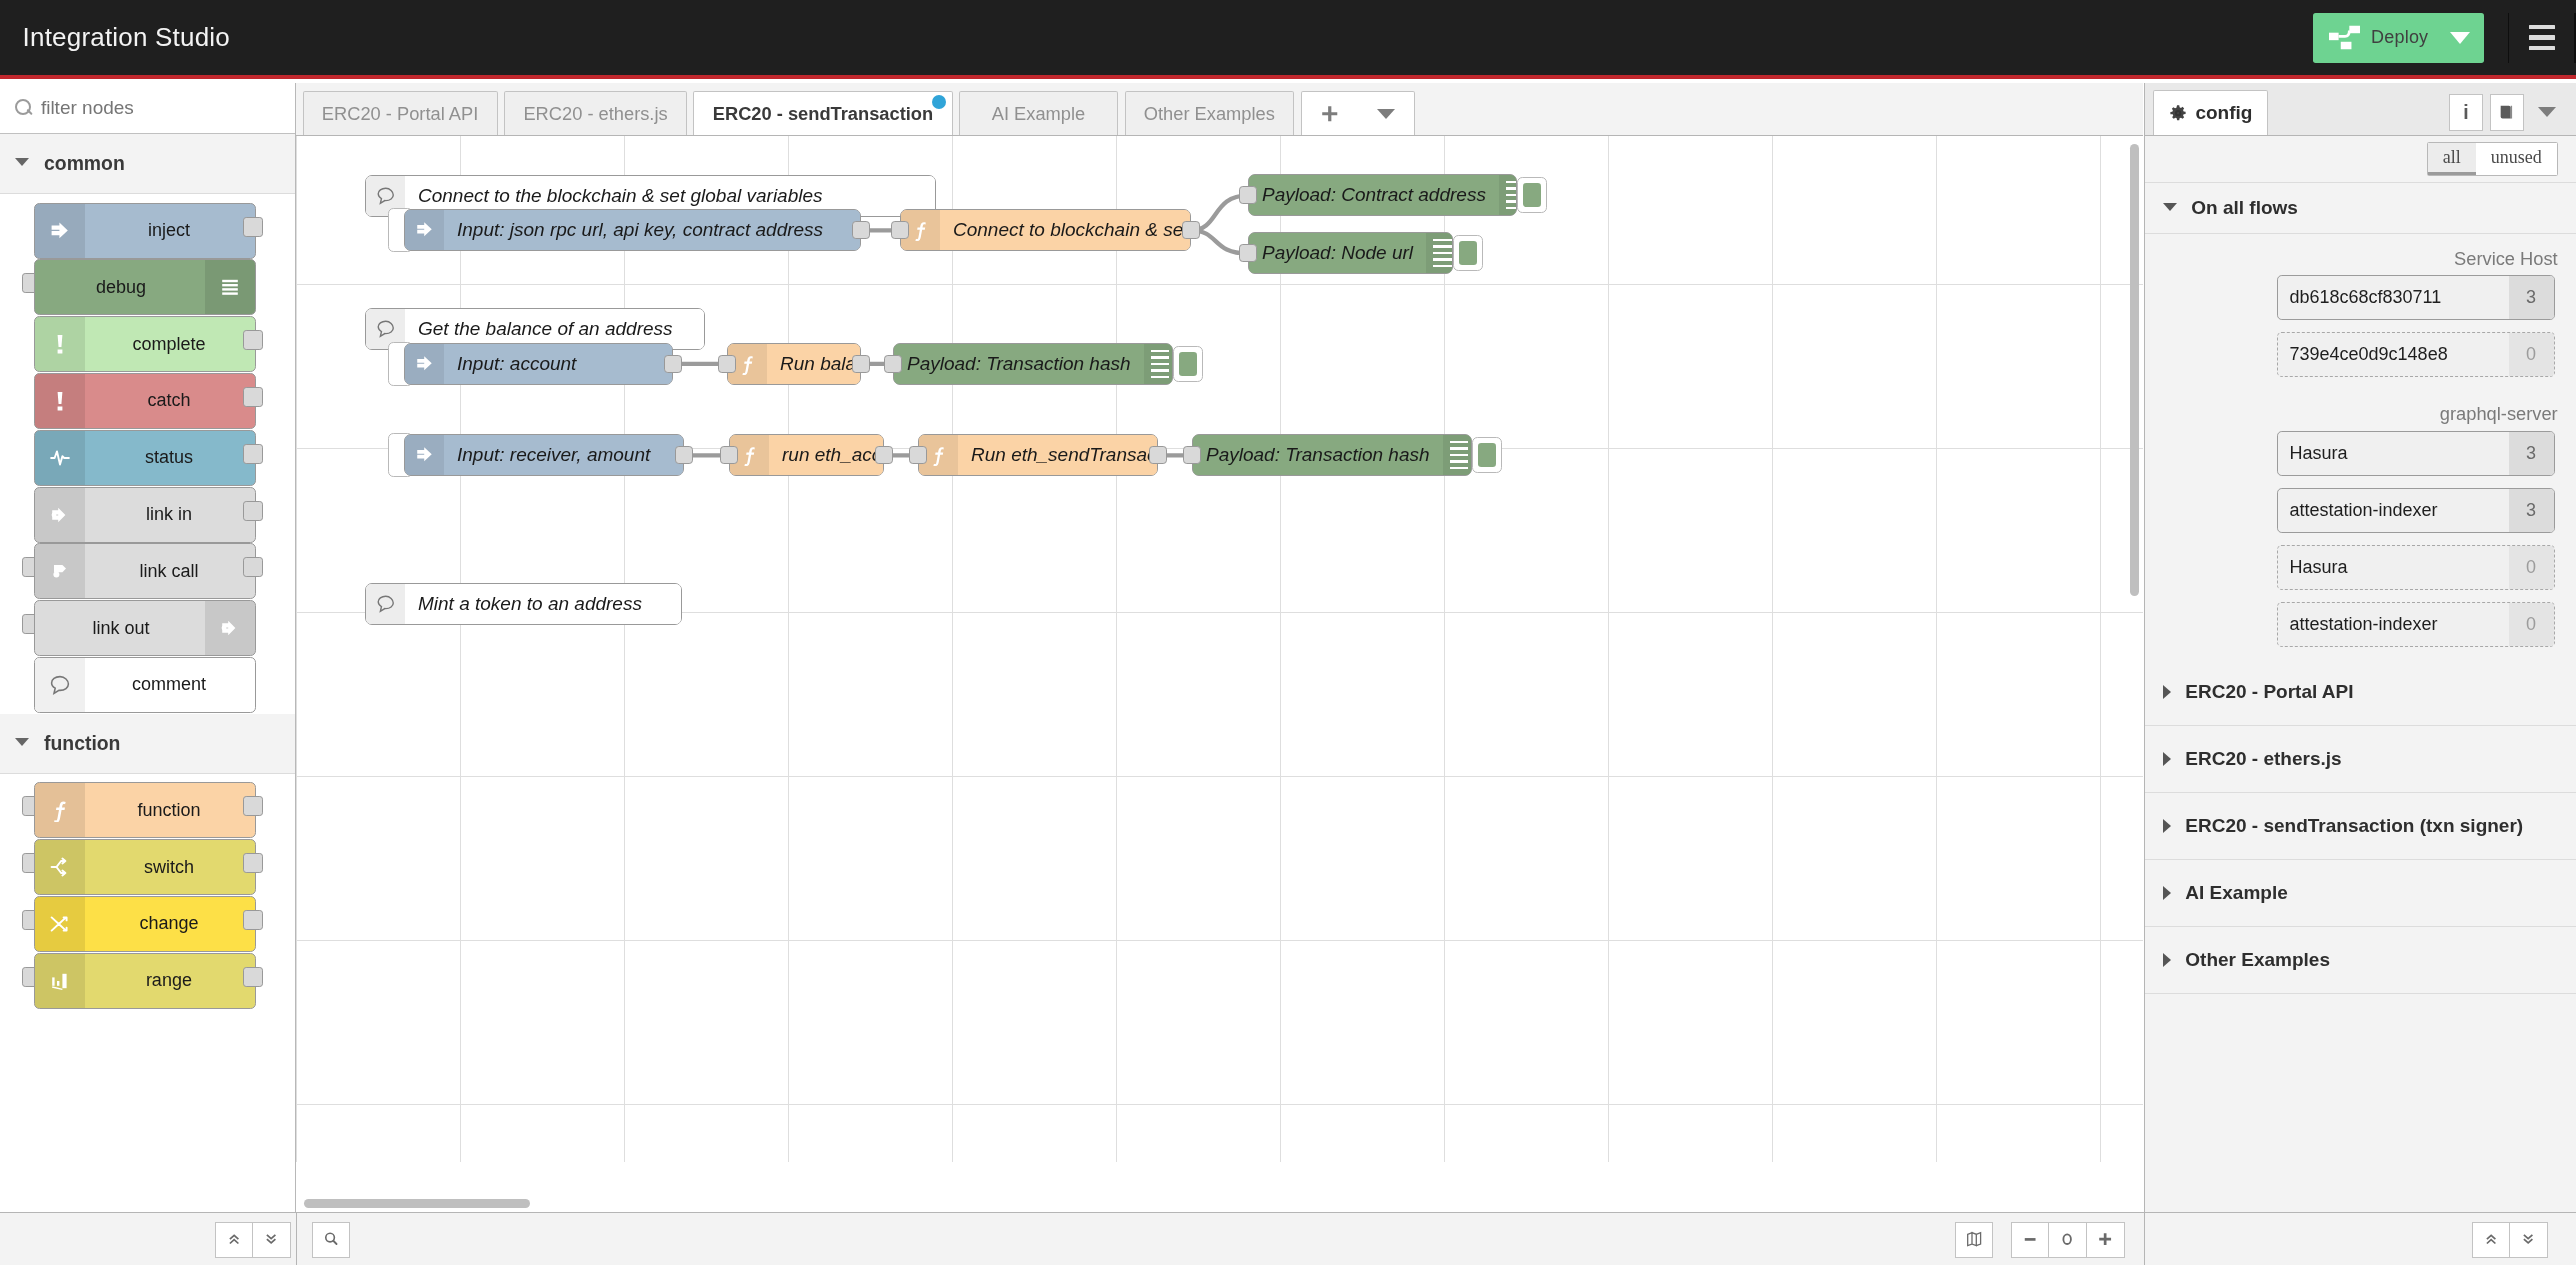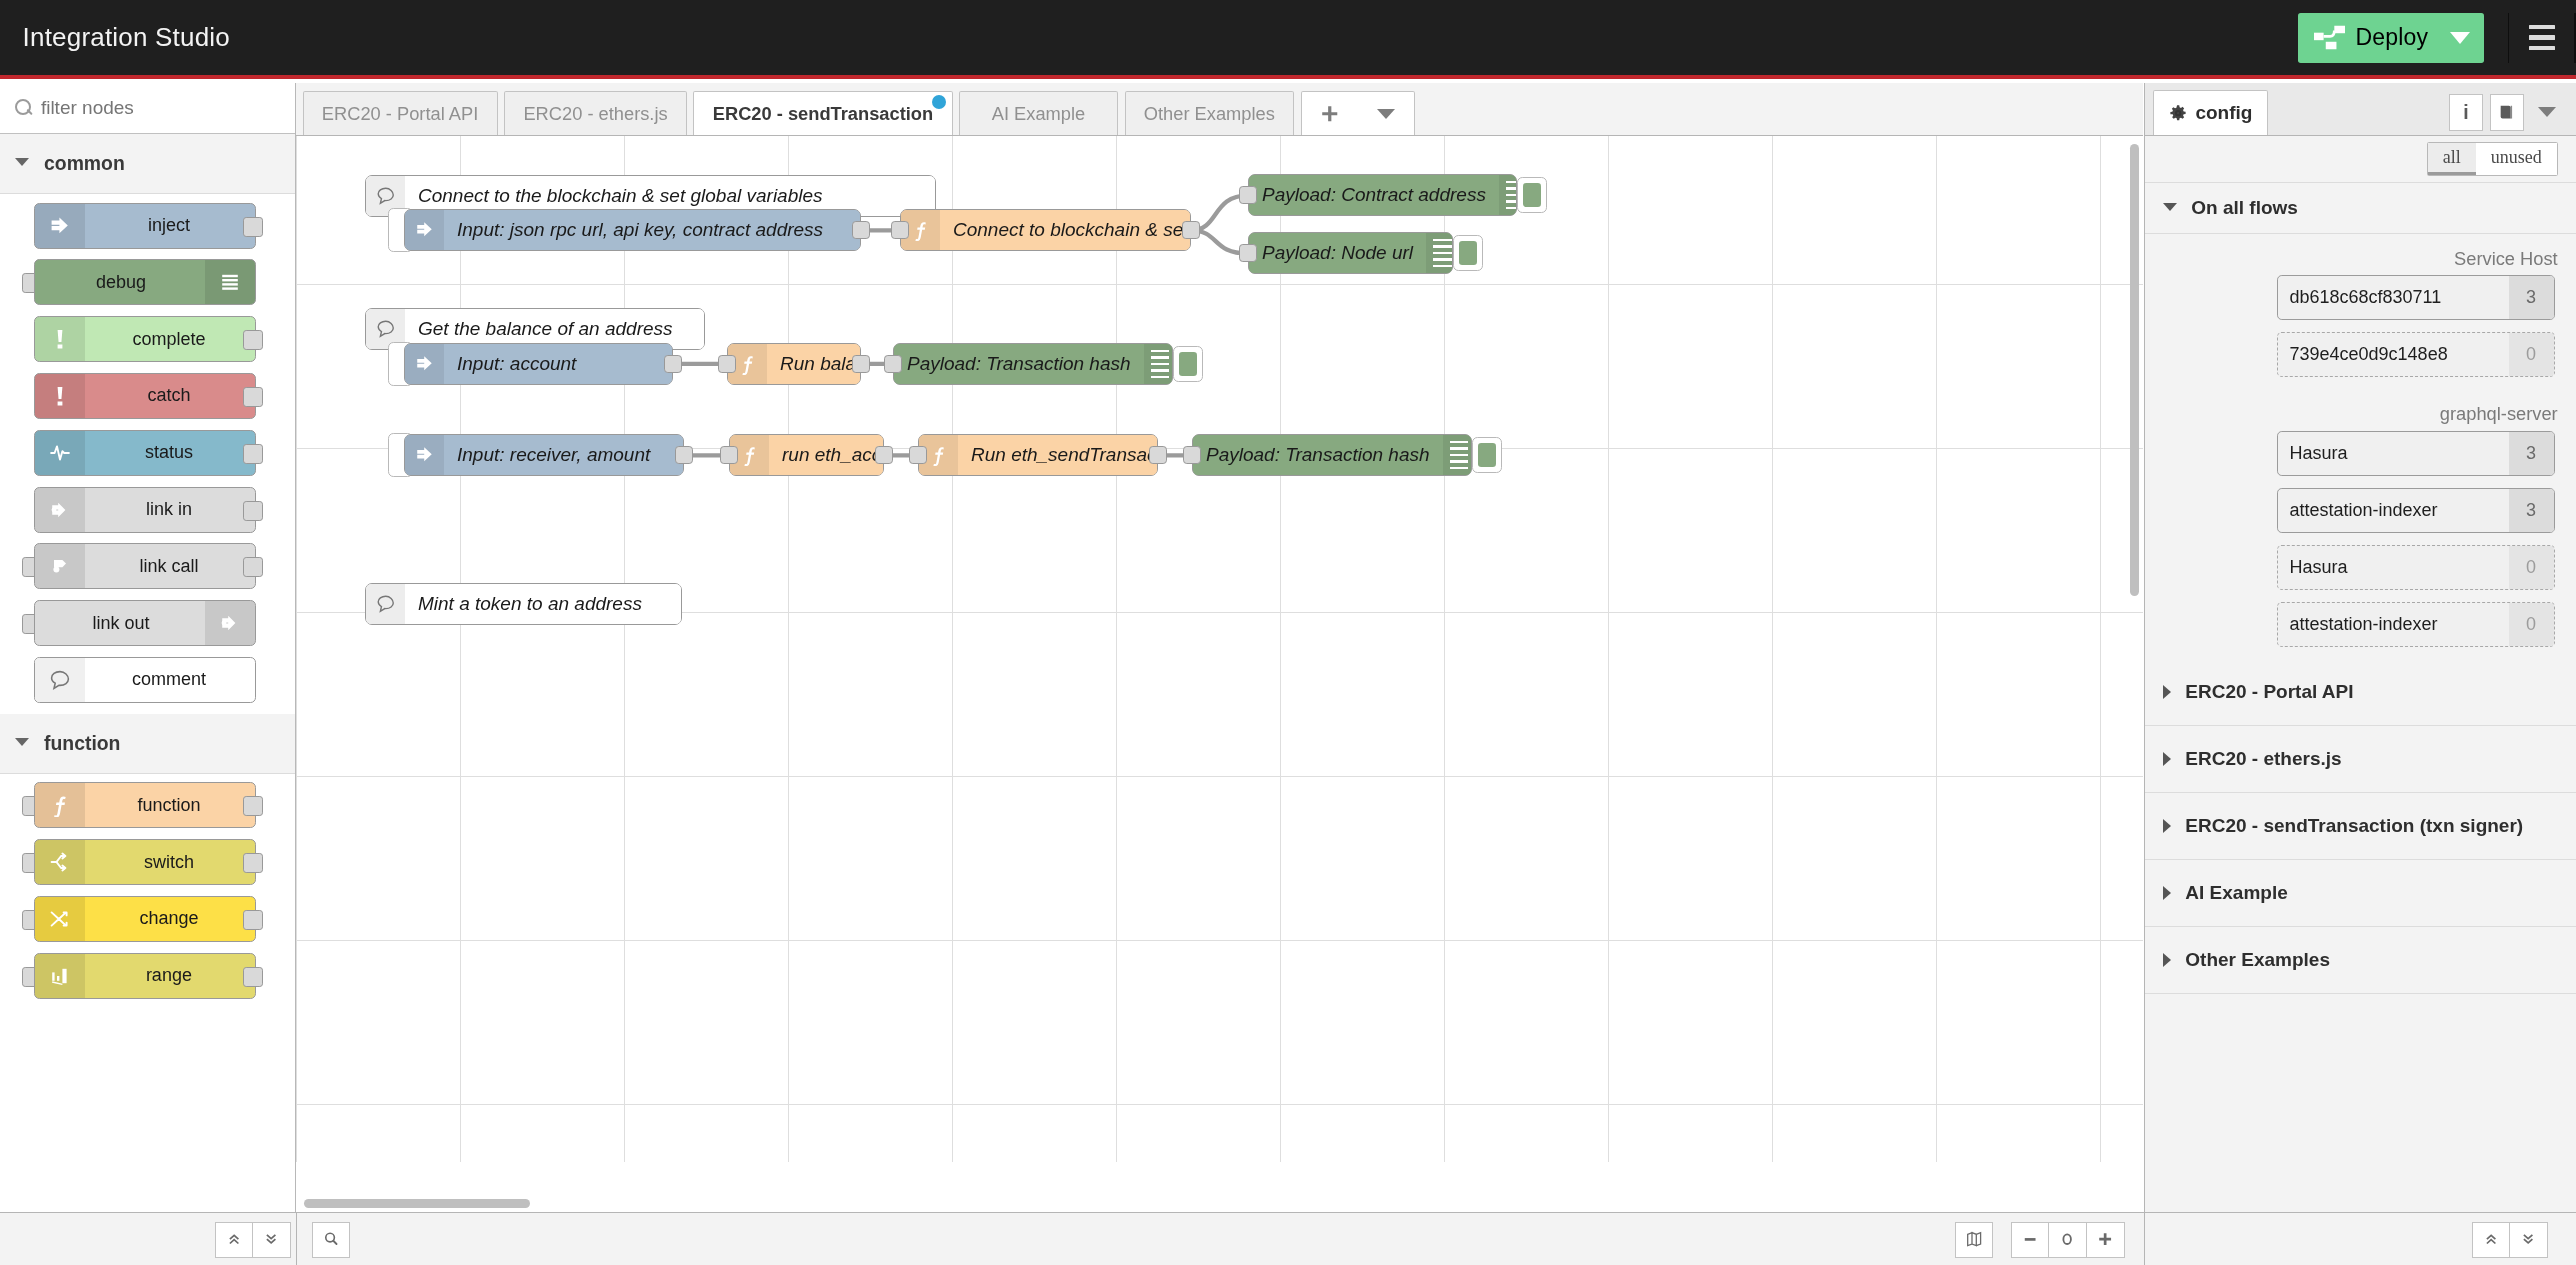--- a/index.html
+++ b/index.html
@@ -21,21 +21,21 @@
   }
   #header-right {
     margin-left: auto; display: flex; align-items: center; height: 100%;
   }
   .deploy-btn {
     display: flex; align-items: center; background: #6ed391;
     height: 50px; border-radius: 2.7px; padding: 0 14px 0 16px;
     cursor: pointer; margin-right: 24px;
   }
   .deploy-icon { width: 31px; height: 25px; margin-right: 10.8px; }
-  .deploy-label { color: #000000; font-size: 23px; letter-spacing: 0.2px; }
+  .deploy-label { color: #404040; font-size: 18px; letter-spacing: 0.2px; }
   .deploy-caret {
     width: 0; height: 0; margin-left: 21.5px;
     border-left: 10.8px solid transparent; border-right: 10.8px solid transparent;
     border-top: 12px solid #fff;
   }
   .hdr-sep { width: 1.6px; height: 50px; background: #000; opacity:.55; }
   .hamburger {
     width: 65px; height: 79px; display: flex; flex-direction: column;
     align-items: center; justify-content: center; gap: 6px; cursor: pointer;
   }
@@ -73,21 +73,21 @@
     width: 0; height: 0; margin-right: 15px; margin-top: -2.2px;
     border-left: 7.5px solid transparent; border-right: 7.5px solid transparent;
     border-top: 8.6px solid #666;
   }
   .cat-label { font-size: 19.4px; font-weight: bold; color: #3a3a3a; }
   .pal-body { padding: 8.6px 0 0 0; }
   .pnode-wrap {
     position: relative; height: 46px; margin: 0 0 10.8px 0; padding-left: 34px;
   }
   .pnode {
-    position: relative; width: 222px; height: 46px; border: 1.1px solid #999;
+    position: relative; width: 222px; height: 56px; border: 1.1px solid #999;
     border-radius: 5.4px; display: flex; align-items: center; overflow: hidden;
   }
   .pnode .ic {
     width: 50px; height: 100%; display: flex; align-items: center;
     justify-content: center; background: rgba(0,0,0,.06);
   }
   .pnode .ic svg { width: 24px; height: 24px; }
   .pnode .lbl {
     flex: 1; text-align: center; font-size: 18px; color: #1a1a1a; padding-right: 2.2px;
   }

